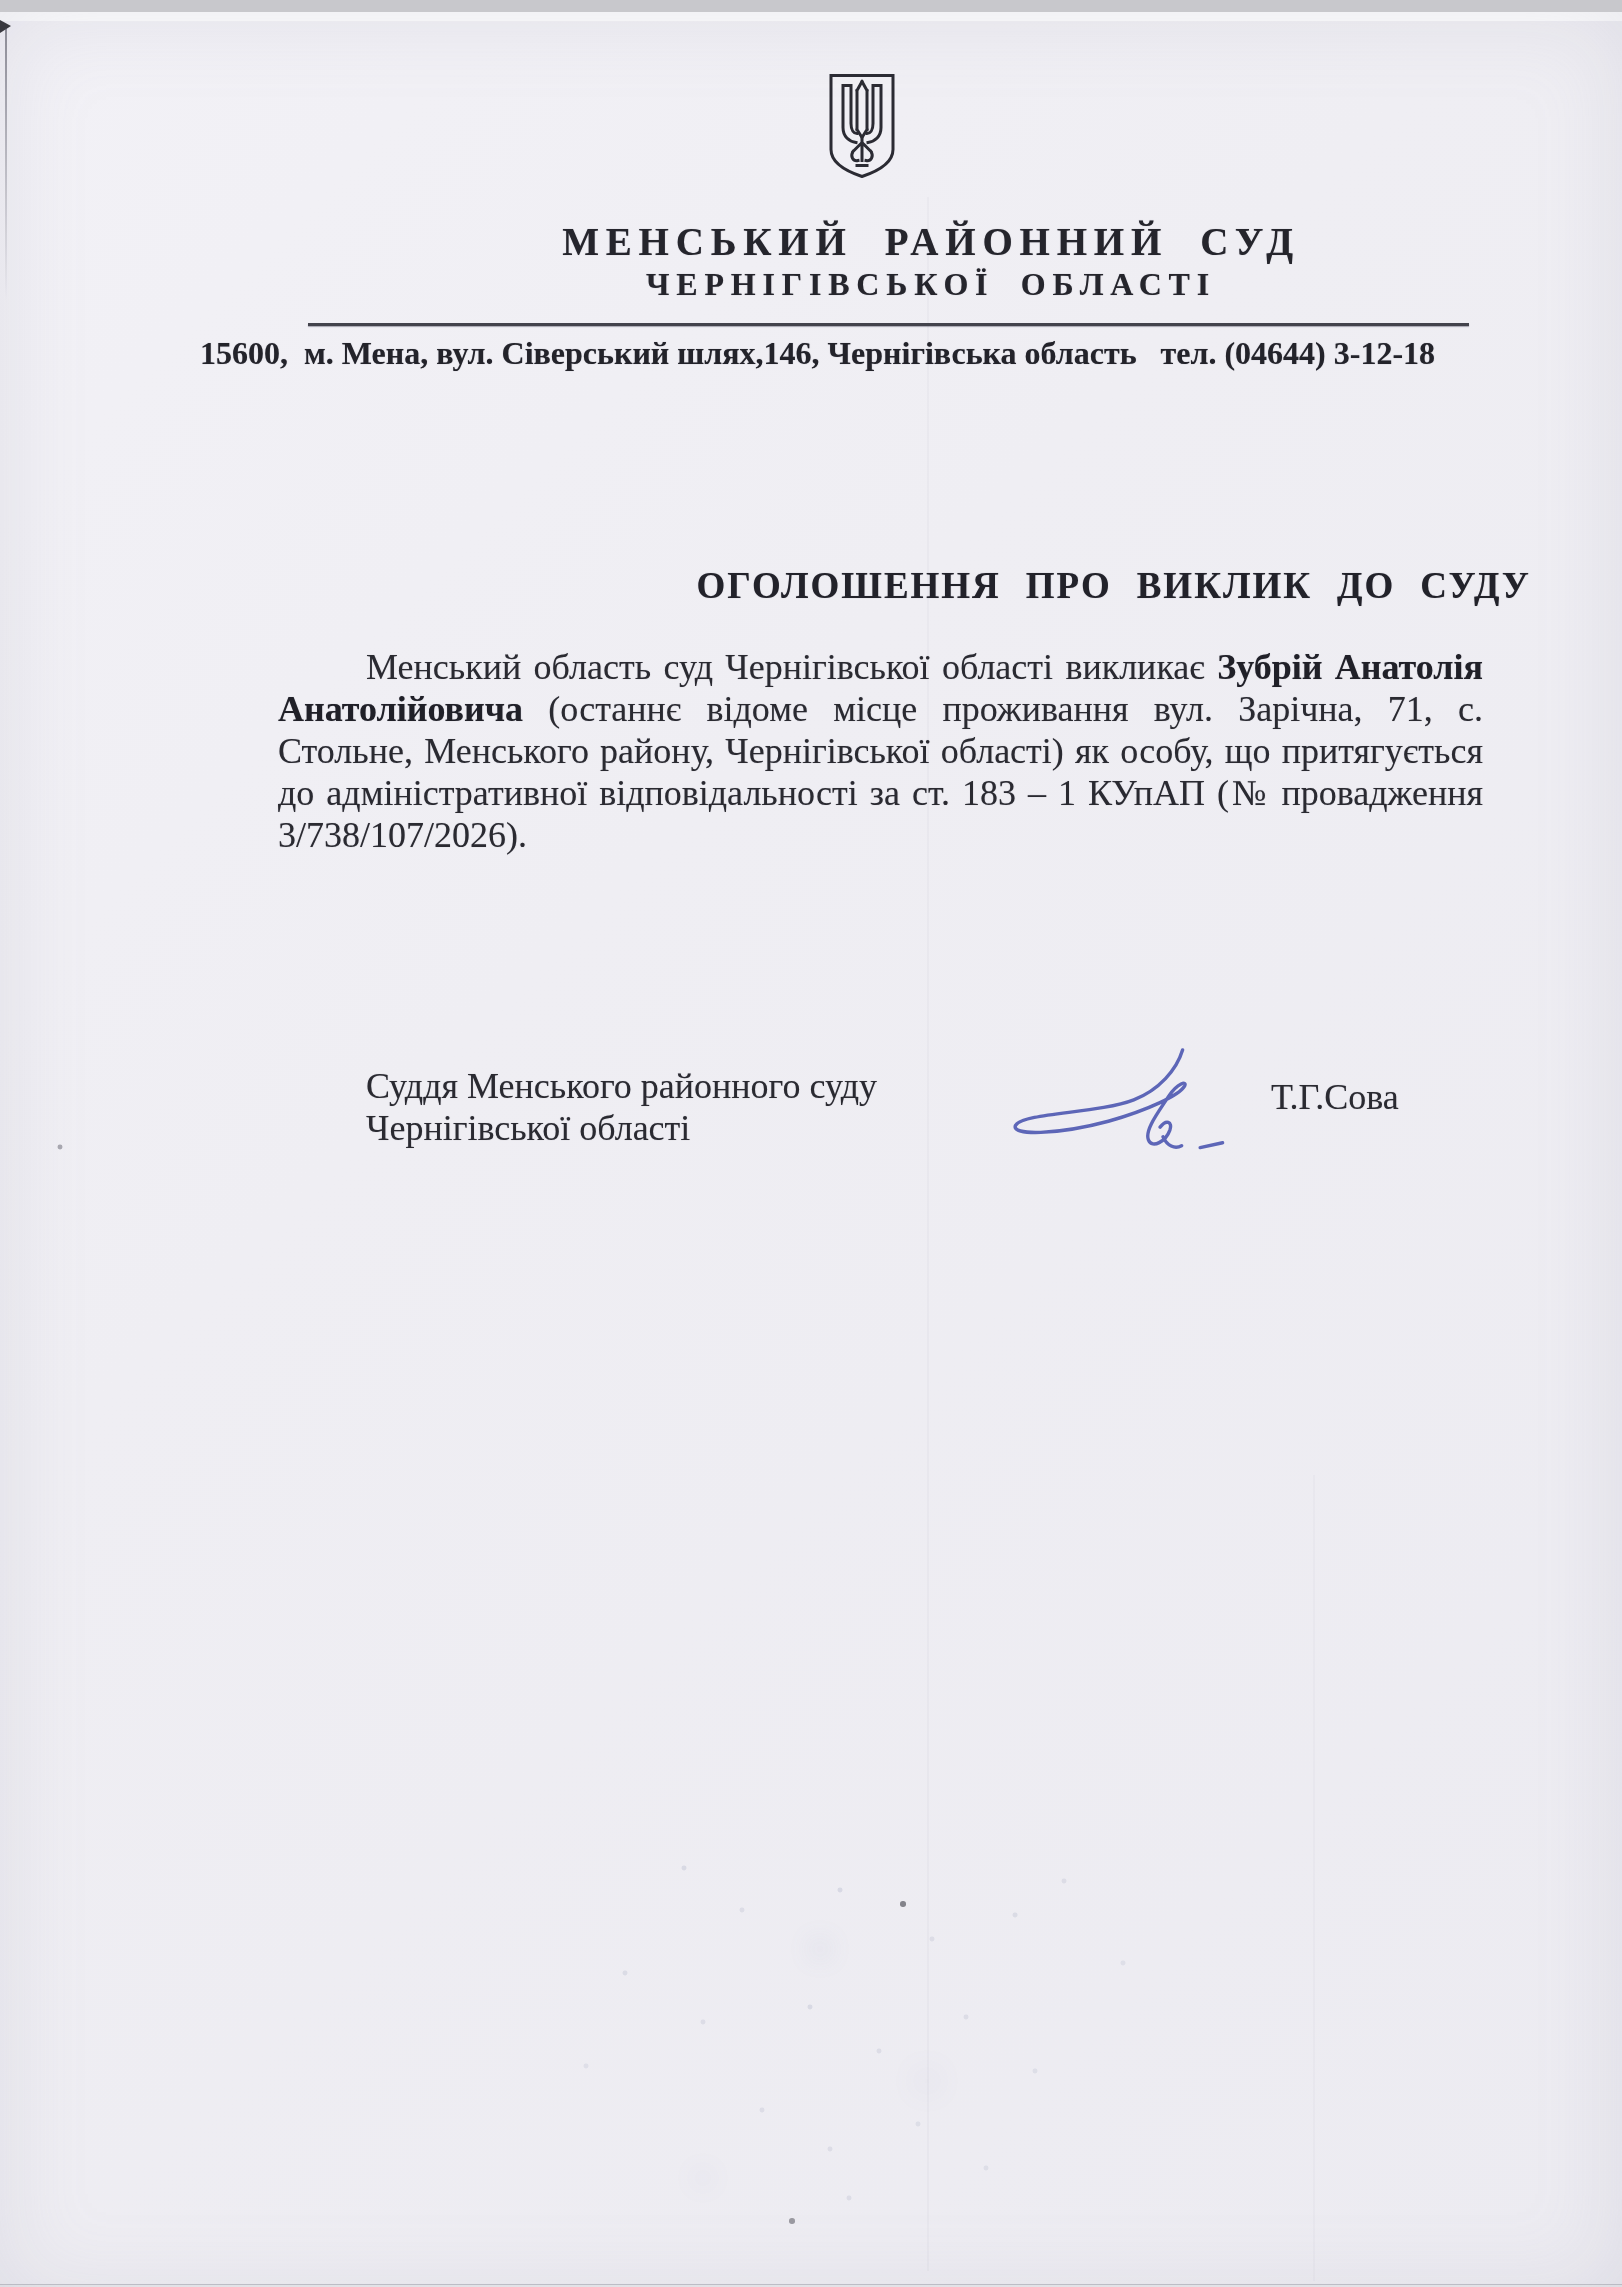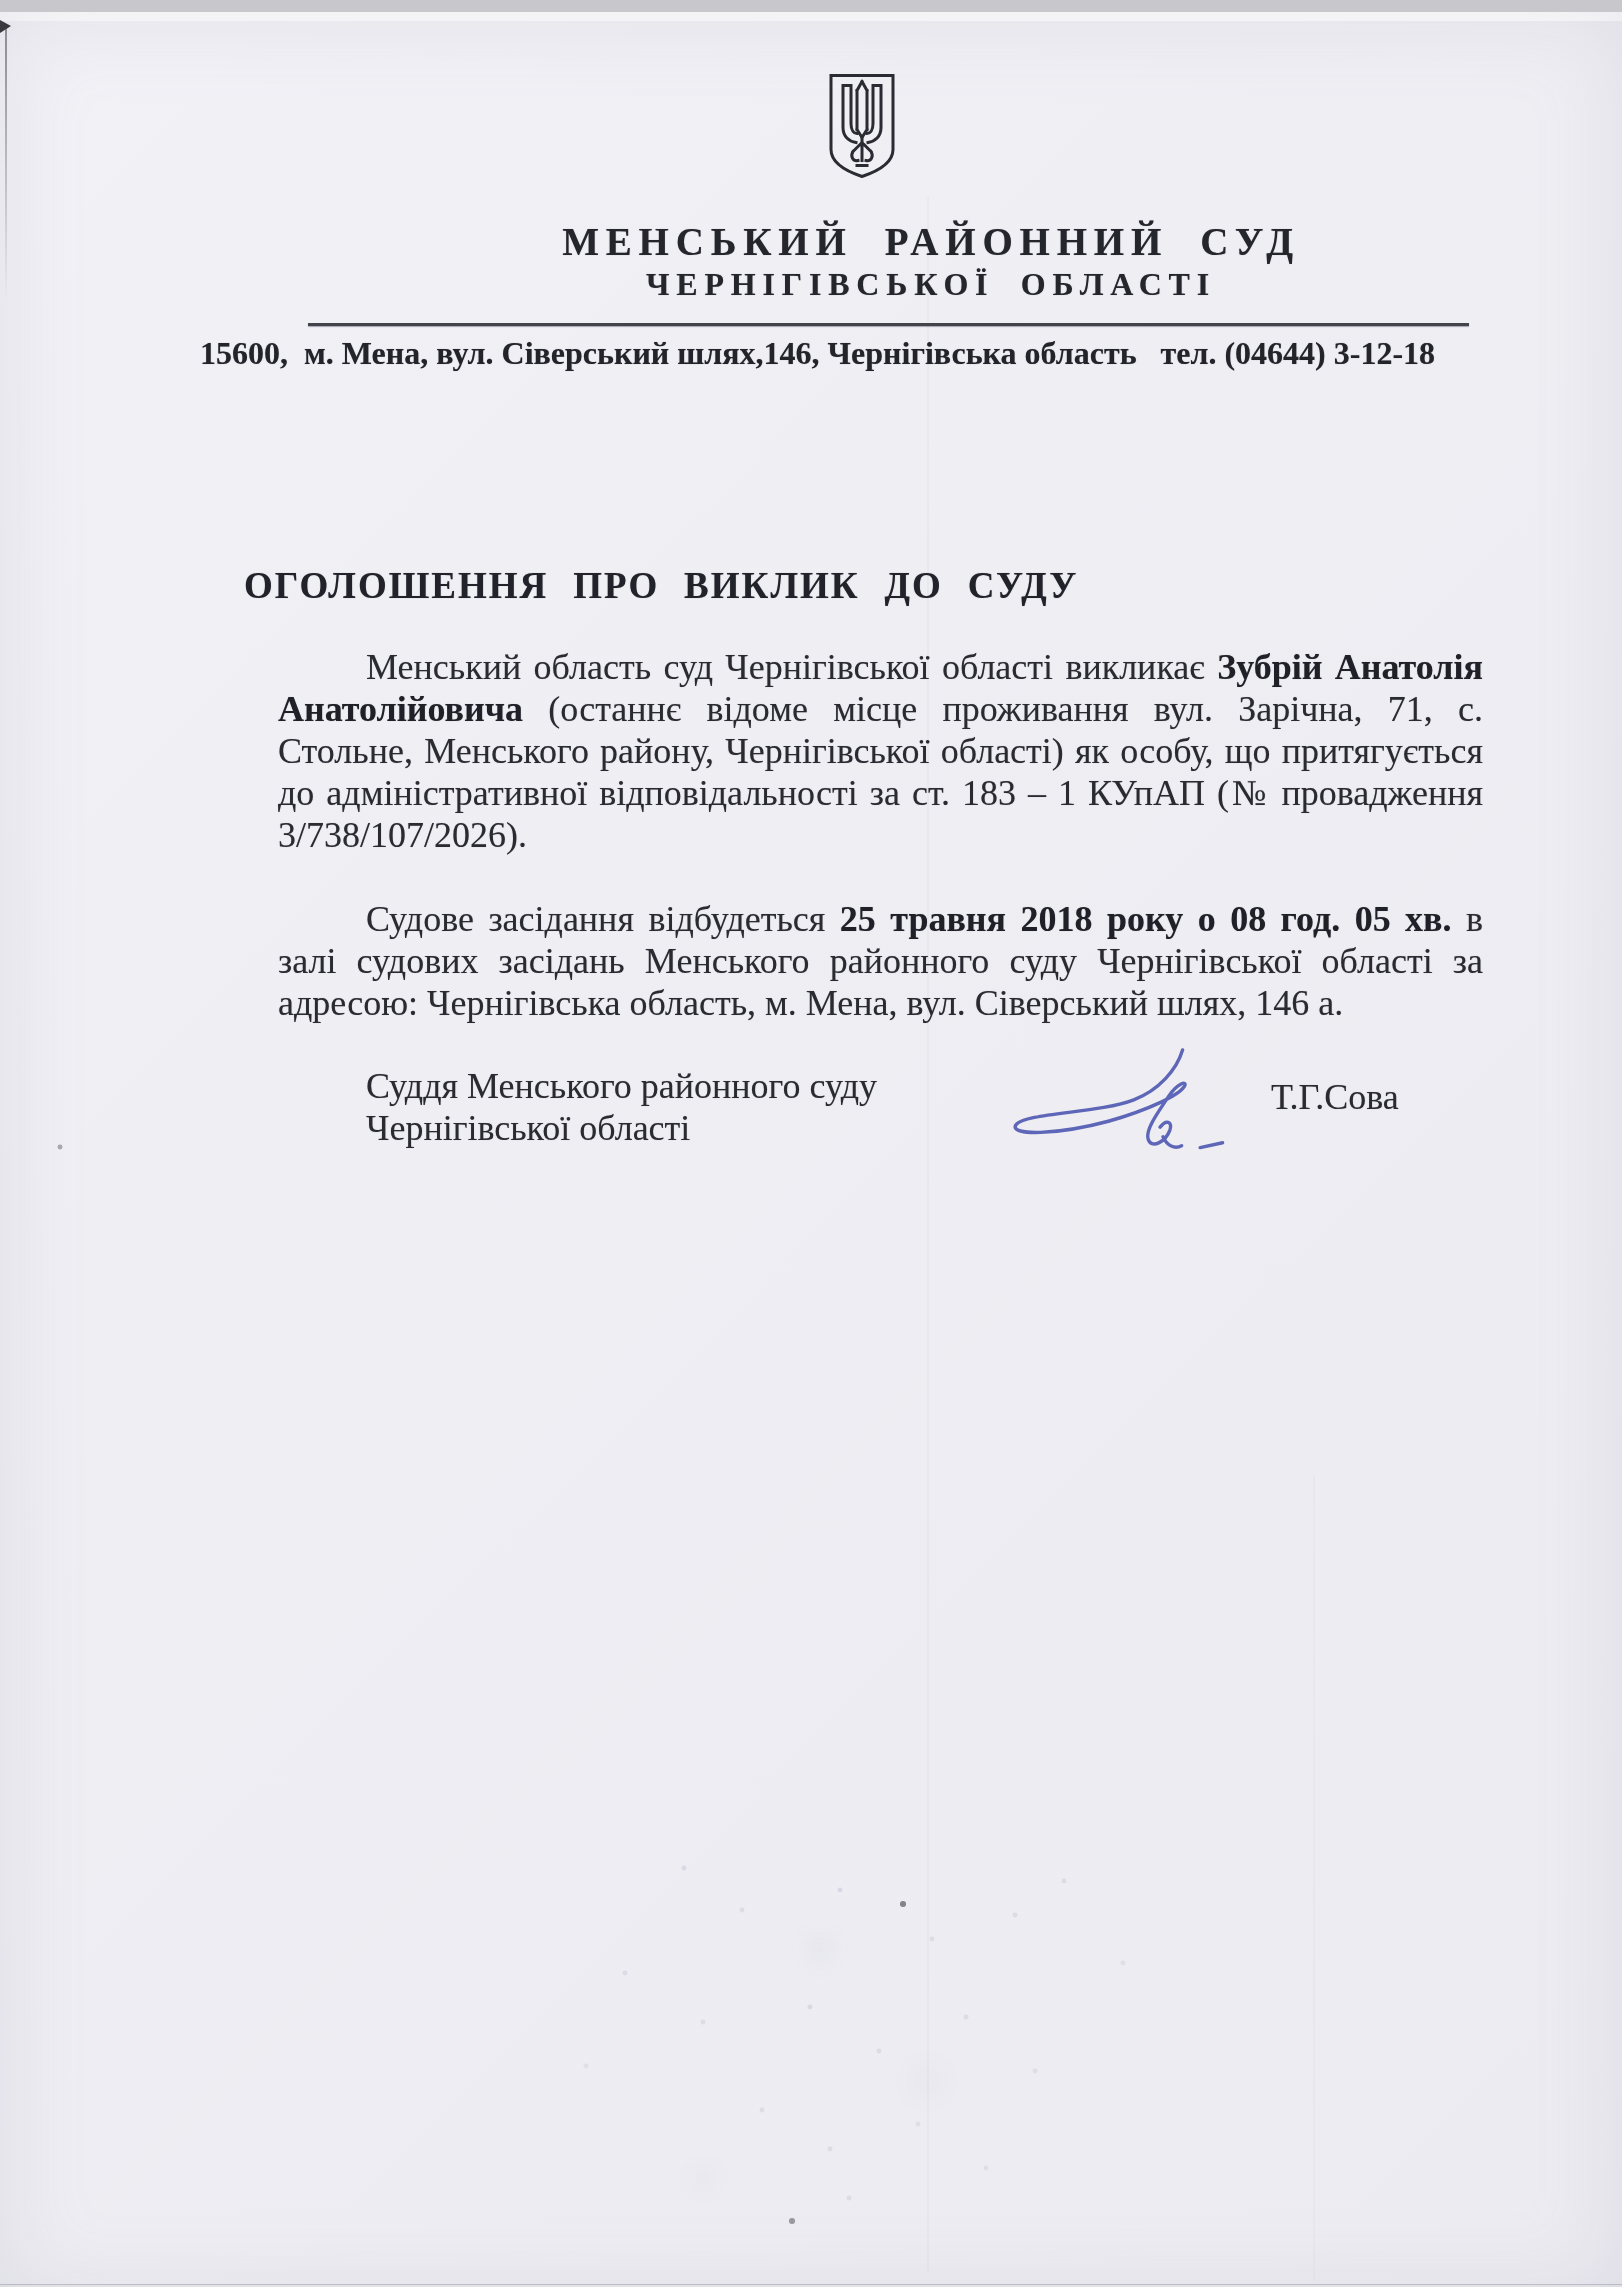--- a/index.html
+++ b/index.html
@@ -66,21 +66,21 @@
     font-weight:bold;font-size:32px;letter-spacing:6.8px;word-spacing:11.7px;
     color:#25252c;text-shadow:0 0 1px rgba(40,40,60,.35);}
   .header-rule{position:absolute;left:308px;top:311px;width:1161px;height:2.9px;
     background:#43434c;box-shadow:0 1px 1px rgba(60,60,80,.4);}
   .address{position:absolute;left:200px;top:323px;width:1297px;
     font-weight:bold;font-size:32px;white-space:pre;color:#23232a;
     text-shadow:0 0 1px rgba(40,40,60,.4);}
   .case-block{position:absolute;right:140px;top:388px;text-align:right;
     font-size:36px;line-height:45px;color:#2a2a32;text-shadow:0 0 1px rgba(40,40,60,.3);}
   
-  .doc-title{position:absolute;left:244px;top:552px;width:1287px;text-align:left;
+  .doc-title{position:absolute;left:244px;top:552px;width:1287px;text-align:right;
     font-weight:bold;font-size:37px;letter-spacing:2px;word-spacing:13.7px;color:#22222a;
     text-shadow:0 0 1px rgba(40,40,60,.35);}
   .para{position:absolute;left:278px;width:1205px;font-size:36px;line-height:42px;
     text-align:justify;text-indent:88px;color:#2a2a31;
     text-shadow:0 0 1px rgba(40,40,60,.3);}
   .para b{color:#202028;}
   .p1{top:634px;}
   .p2{top:886px;}
   
   .sig-role{position:absolute;left:366px;top:1053px;font-size:36px;line-height:42px;
@@ -119,21 +119,20 @@
   <div class="court-name">МЕНСЬКИЙ РАЙОННИЙ СУД</div>
   <div class="court-name-2">ЧЕРНІГІВСЬКОЇ ОБЛАСТІ</div>
   <div class="header-rule"></div>
   <div class="address">15600,  м. Мена, вул. Сіверський шлях,146, Чернігівська область   тел. (04644) 3-12-18</div>
 
 
   <div class="doc-title">ОГОЛОШЕННЯ ПРО ВИКЛИК ДО СУДУ</div>
 
   <div class="para p1"><span>Менський область суд Чернігівської області викликає </span><b>Зубрій Анатолія Анатолійовича</b><span> (останнє відоме місце проживання вул. Зарічна, 71, с. Стольне, Менського району, Чернігівської області) як особу, що притягується до адміністративної відповідальності за ст. 183 – 1 КУпАП (№ провадження 3/738/107/2026).</span></div>
 
-  <div class="para p2"><span>Судове засідання відбудеться </span><b>25 травня 2018 року о 08 год. 05 хв.</b><span> в залі судових засідань Менського районного суду Чернігівської області за адресою: Чернігівська область, м. Мена, вул. Сіверський шлях, 146 а.</span></div>
 
   <div class="sig-role">
     <div>Суддя Менського районного суду</div>
     <div>Чернігівської області</div>
   </div>
 
   <svg class="sig-graphic" viewBox="0 0 252 138">
     <g fill="none" stroke="#4a54b0" stroke-width="3.5" stroke-linecap="round" stroke-linejoin="round" opacity="0.88">
       <path d="M186,6 C180,26 162,47 136,57 C100,71 24,70 15,83 C9,94 58,93 110,79 C152,67 183,52 188,43 C191,37 181,40 172,53 C161,70 147,88 151,98 C155,108 169,99 173,88 C176,79 169,77 163,85"></path>
       <path d="M166,95 C170,104 178,108 185,104"></path>

